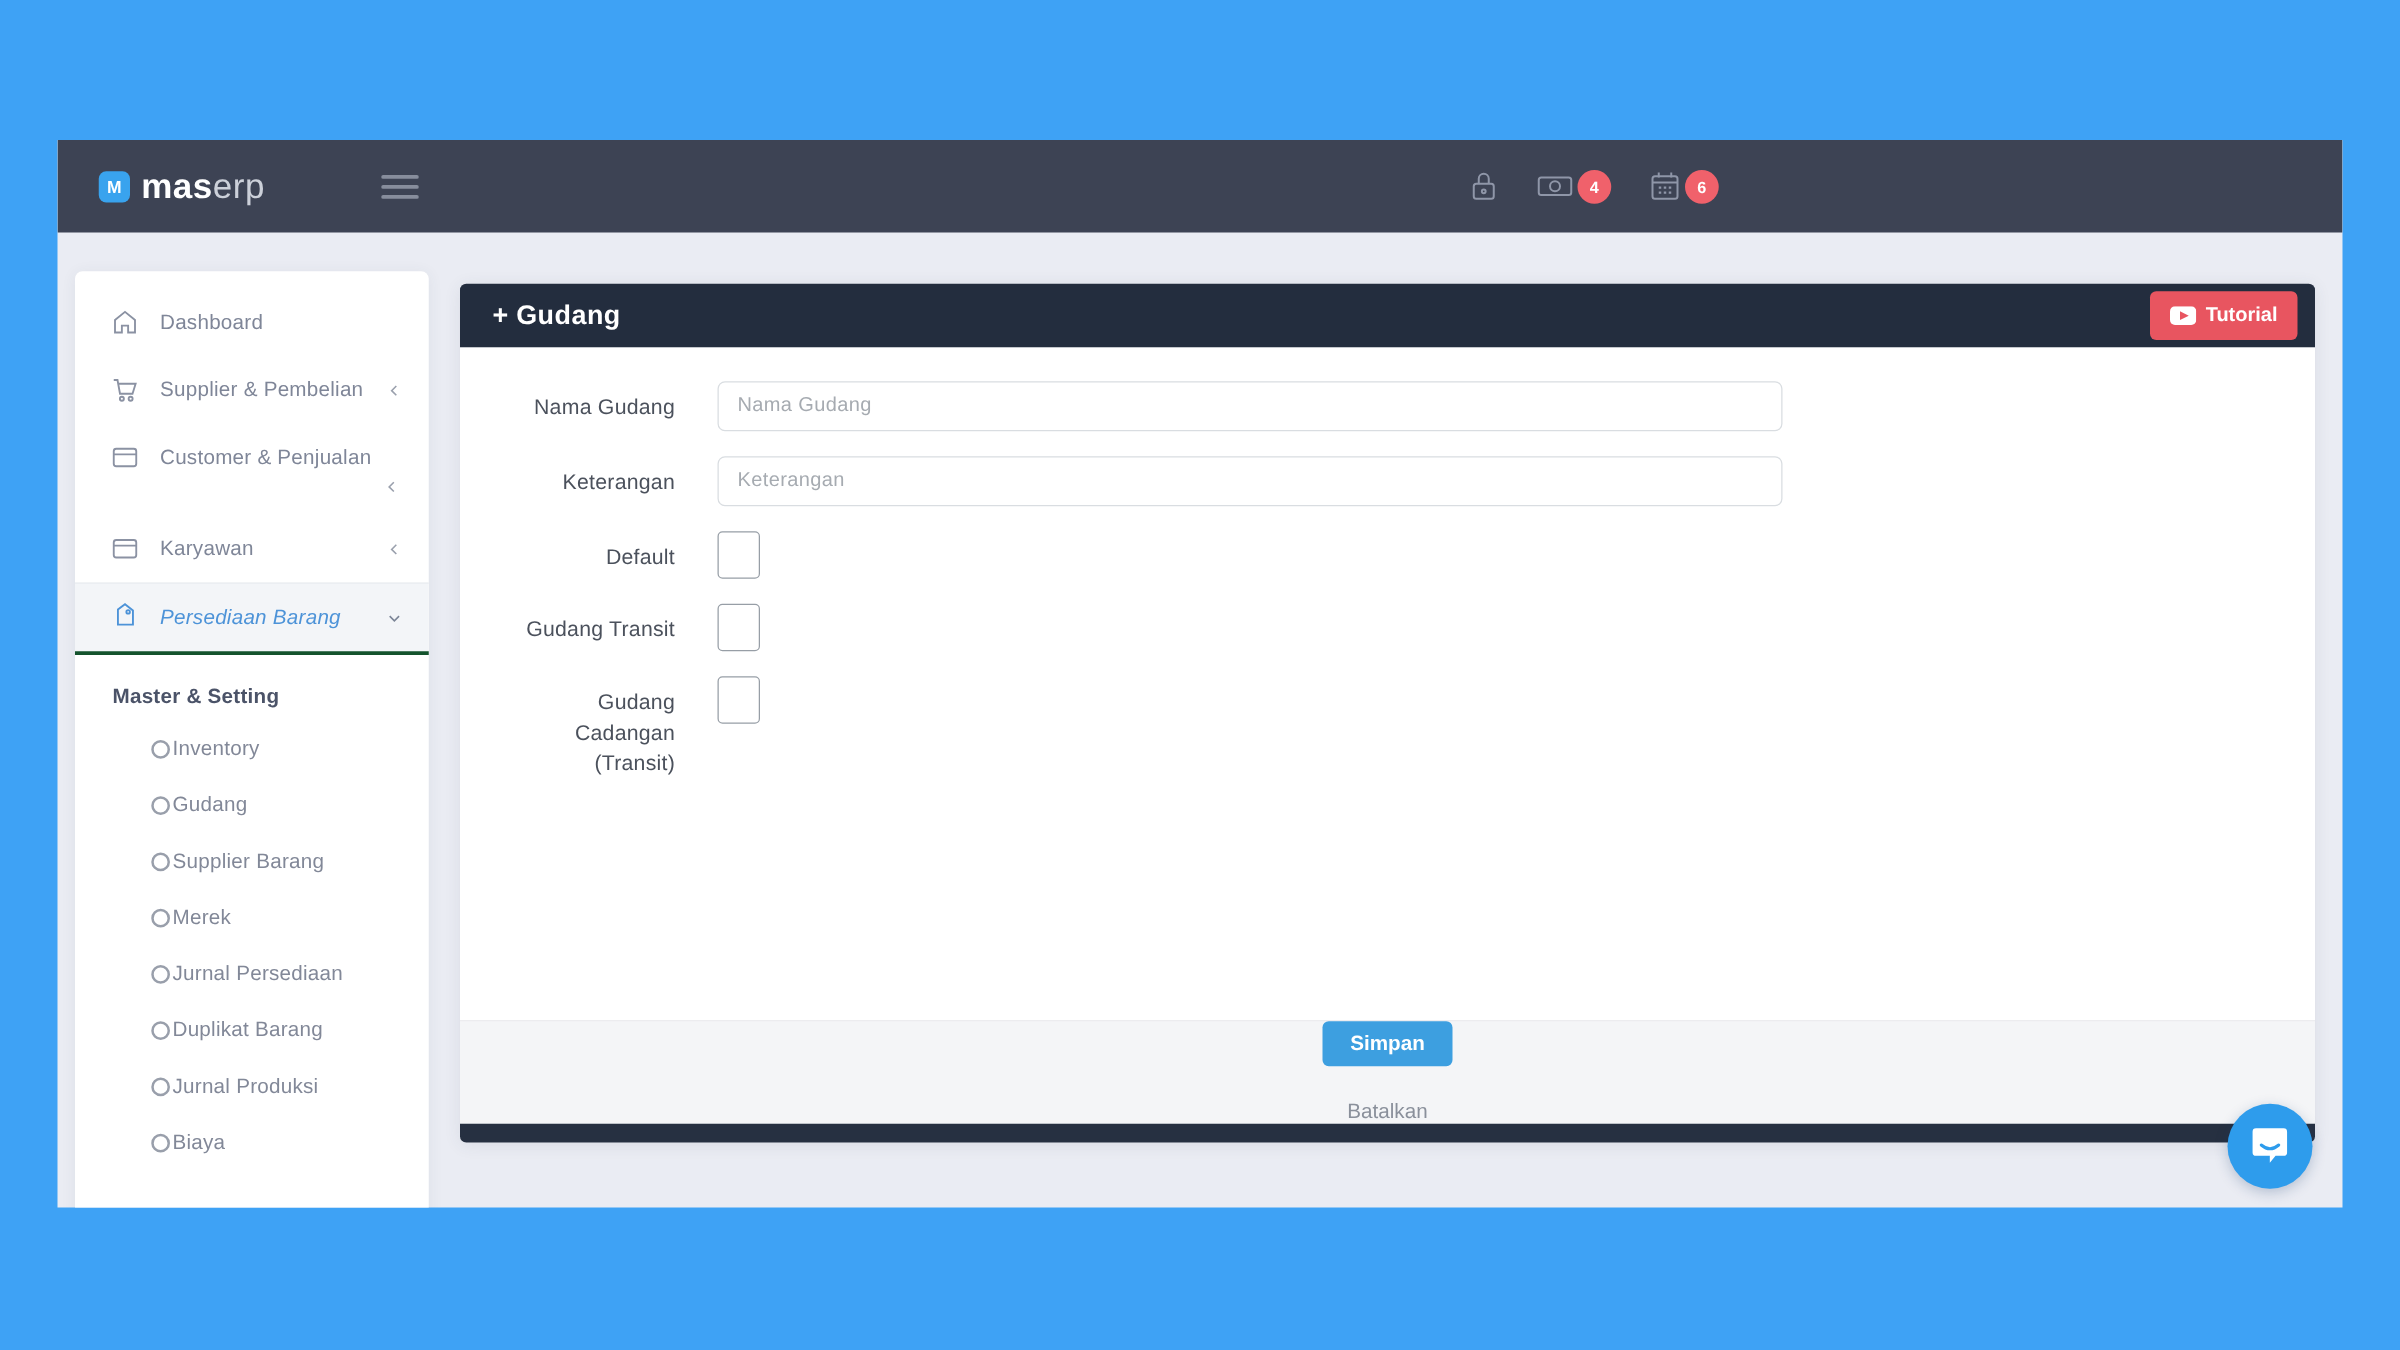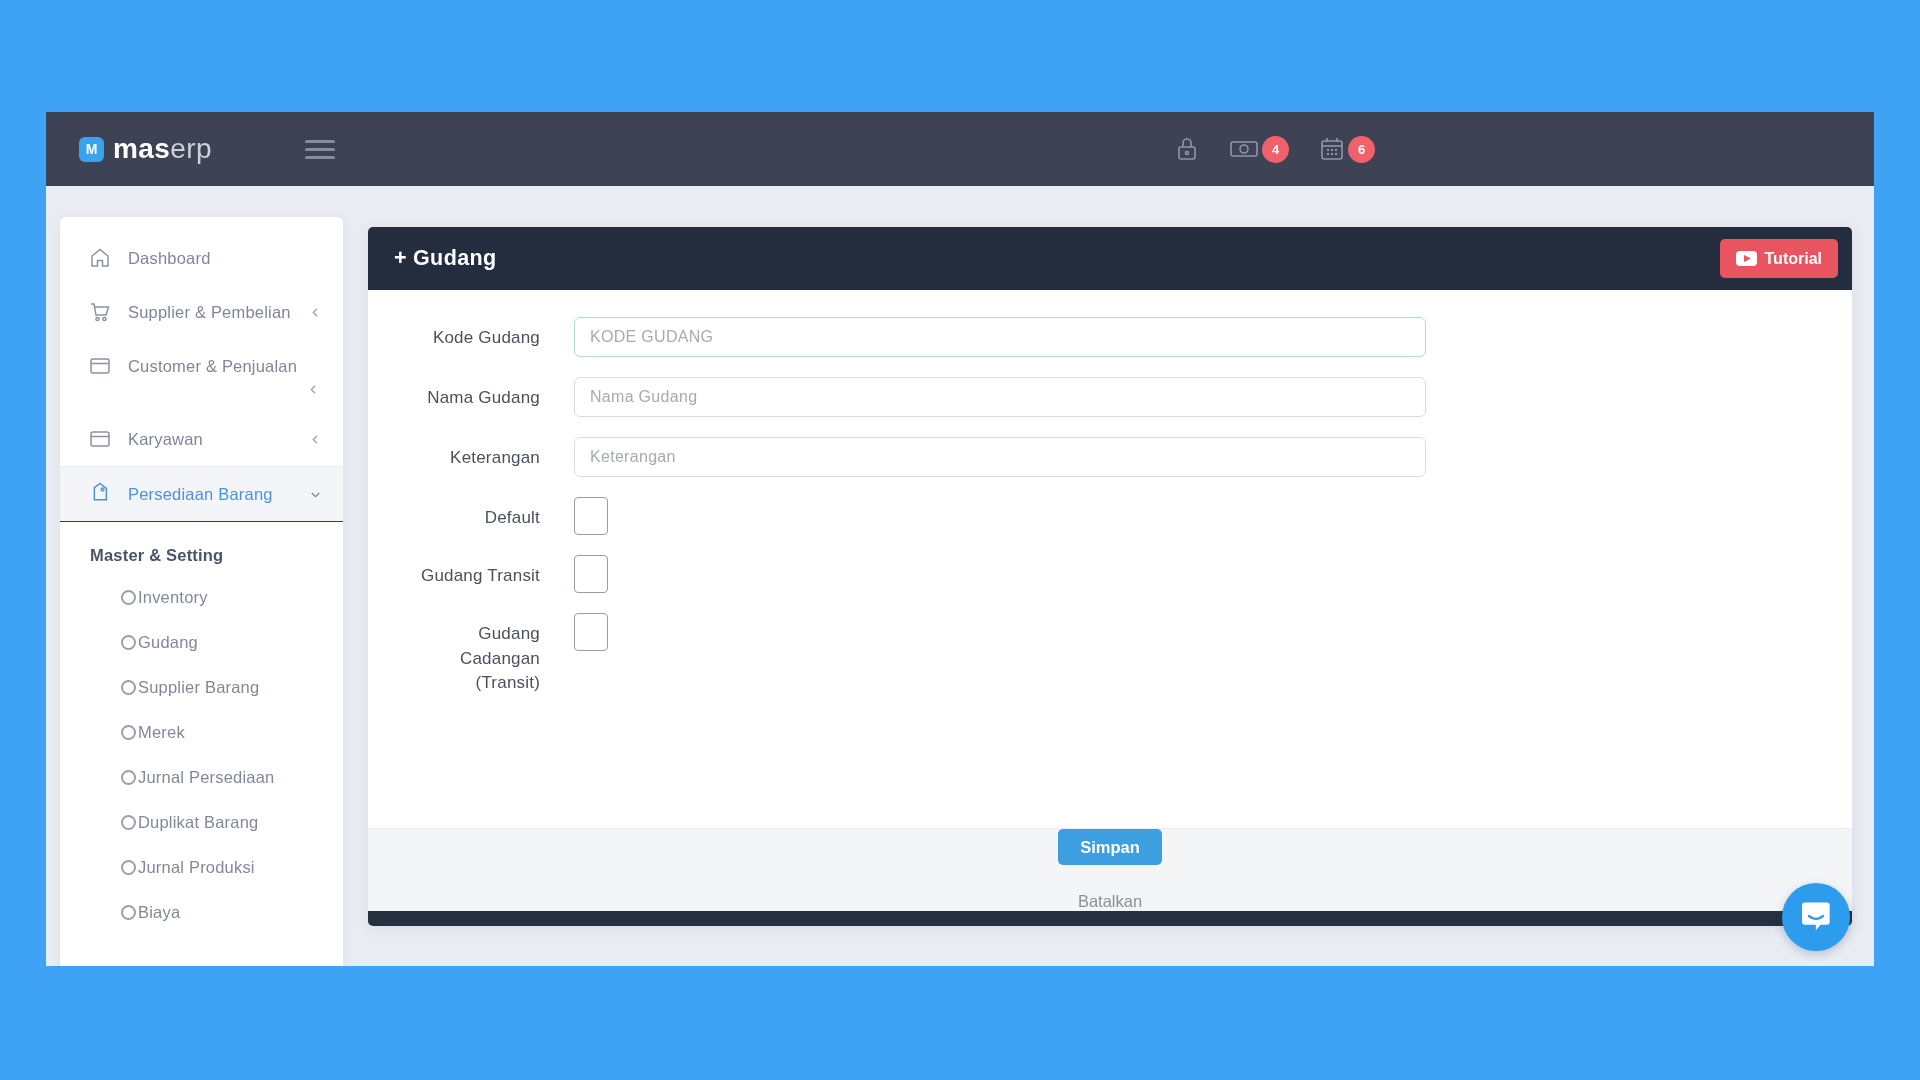--- a/index.html
+++ b/index.html
@@ -53,41 +53,41 @@
     padding:15px 20px 15px 28px;
     color:#7f8698; font-size:16.5px; letter-spacing:.2px; cursor:pointer;
   }
   .menu-item .mi-icon { width:24px; height:24px; margin-right:16px; flex:0 0 auto; }
   .mi-icon svg { stroke:#8b92a3; fill:none; stroke-width:1.5; width:24px; height:24px; }
   .menu-item .chev { margin-left:auto; display:flex; align-items:center; }
   .chev svg { stroke:#9aa0ad; fill:none; stroke-width:2; width:15px; height:15px; }
   .menu-item.wrap .chev { flex-basis:100%; justify-content:flex-end; margin-top:4px; padding-right:2px; }
   .menu-item.active {
     color:#4d93d8; background:#f3f5f8;
-    border-top:1px solid #e9ecf0; border-bottom:1px solid #14532d;
+    border-top:1px solid #e9ecf0; border-bottom:3px solid #14532d;font-style:italic;
   }
   .menu-item.active .mi-icon svg { stroke:#4d93d8; }
   .menu-item.active .chev svg { stroke:#7a8496; }
   .section-heading {
     padding:24px 20px 10px 30px;
     color:#4b5368; font-weight:bold; font-size:16.5px; letter-spacing:.2px;
   }
   .sub-item {
     display:flex; align-items:center; gap:1px;
     padding:13px 20px 13px 60px;
     color:#828898; font-size:16.5px; letter-spacing:.2px; cursor:pointer;
   }
   .sub-item svg { stroke:#999fab; fill:none; stroke-width:2; width:17px; height:17px; flex:0 0 auto; }
   
   .panel {
     position:absolute; left:322px; top:115px; width:1484px;
     border-radius:5px; box-shadow:0 2px 14px rgba(60,70,90,.09);
   }
   .panel-header {
-    height:63px; background:#232d3e; border-radius:5px 5px 0 0;
+    height:51px; background:#232d3e; border-radius:5px 5px 0 0;
     display:flex; align-items:center; padding:0 14px 0 26px;
   }
   .panel-title { color:#fff; font-size:21.5px; font-weight:bold; letter-spacing:.4px; }
   .panel-title .plus { margin-right:6px; }
   .tutorial-btn {
     margin-left:auto; height:39px; padding:0 16px;
     background:#e85560; border:none; border-radius:5px; cursor:pointer;
     display:flex; align-items:center; gap:8px;
     color:#fff; font-size:16px; font-weight:bold; font-family:inherit;
   }
@@ -301,24 +301,20 @@
         <svg width="21" height="15" viewBox="0 0 21 15">
             <rect x="0" y="0" width="21" height="15" rx="4" fill="#ffffff"></rect>
             <polygon points="8,4 15,7.5 8,11" fill="#e85560"></polygon>
           </svg>
         <span>Tutorial</span>
       </button>
     </div>
 
     <div class="panel-body">
       <div class="form-row">
-        <label class="form-label">Kode Gudang</label>
-        <input class="text-input focused" type="text" placeholder="KODE GUDANG" style="">
-      </div>
-      <div class="form-row">
         <label class="form-label">Nama Gudang</label>
         <input class="text-input" type="text" placeholder="Nama Gudang" style="">
       </div>
       <div class="form-row">
         <label class="form-label">Keterangan</label>
         <input class="text-input" type="text" placeholder="Keterangan" style="">
       </div>
       <div class="form-row">
         <label class="form-label">Default</label>
         <span class="checkbox"></span>

